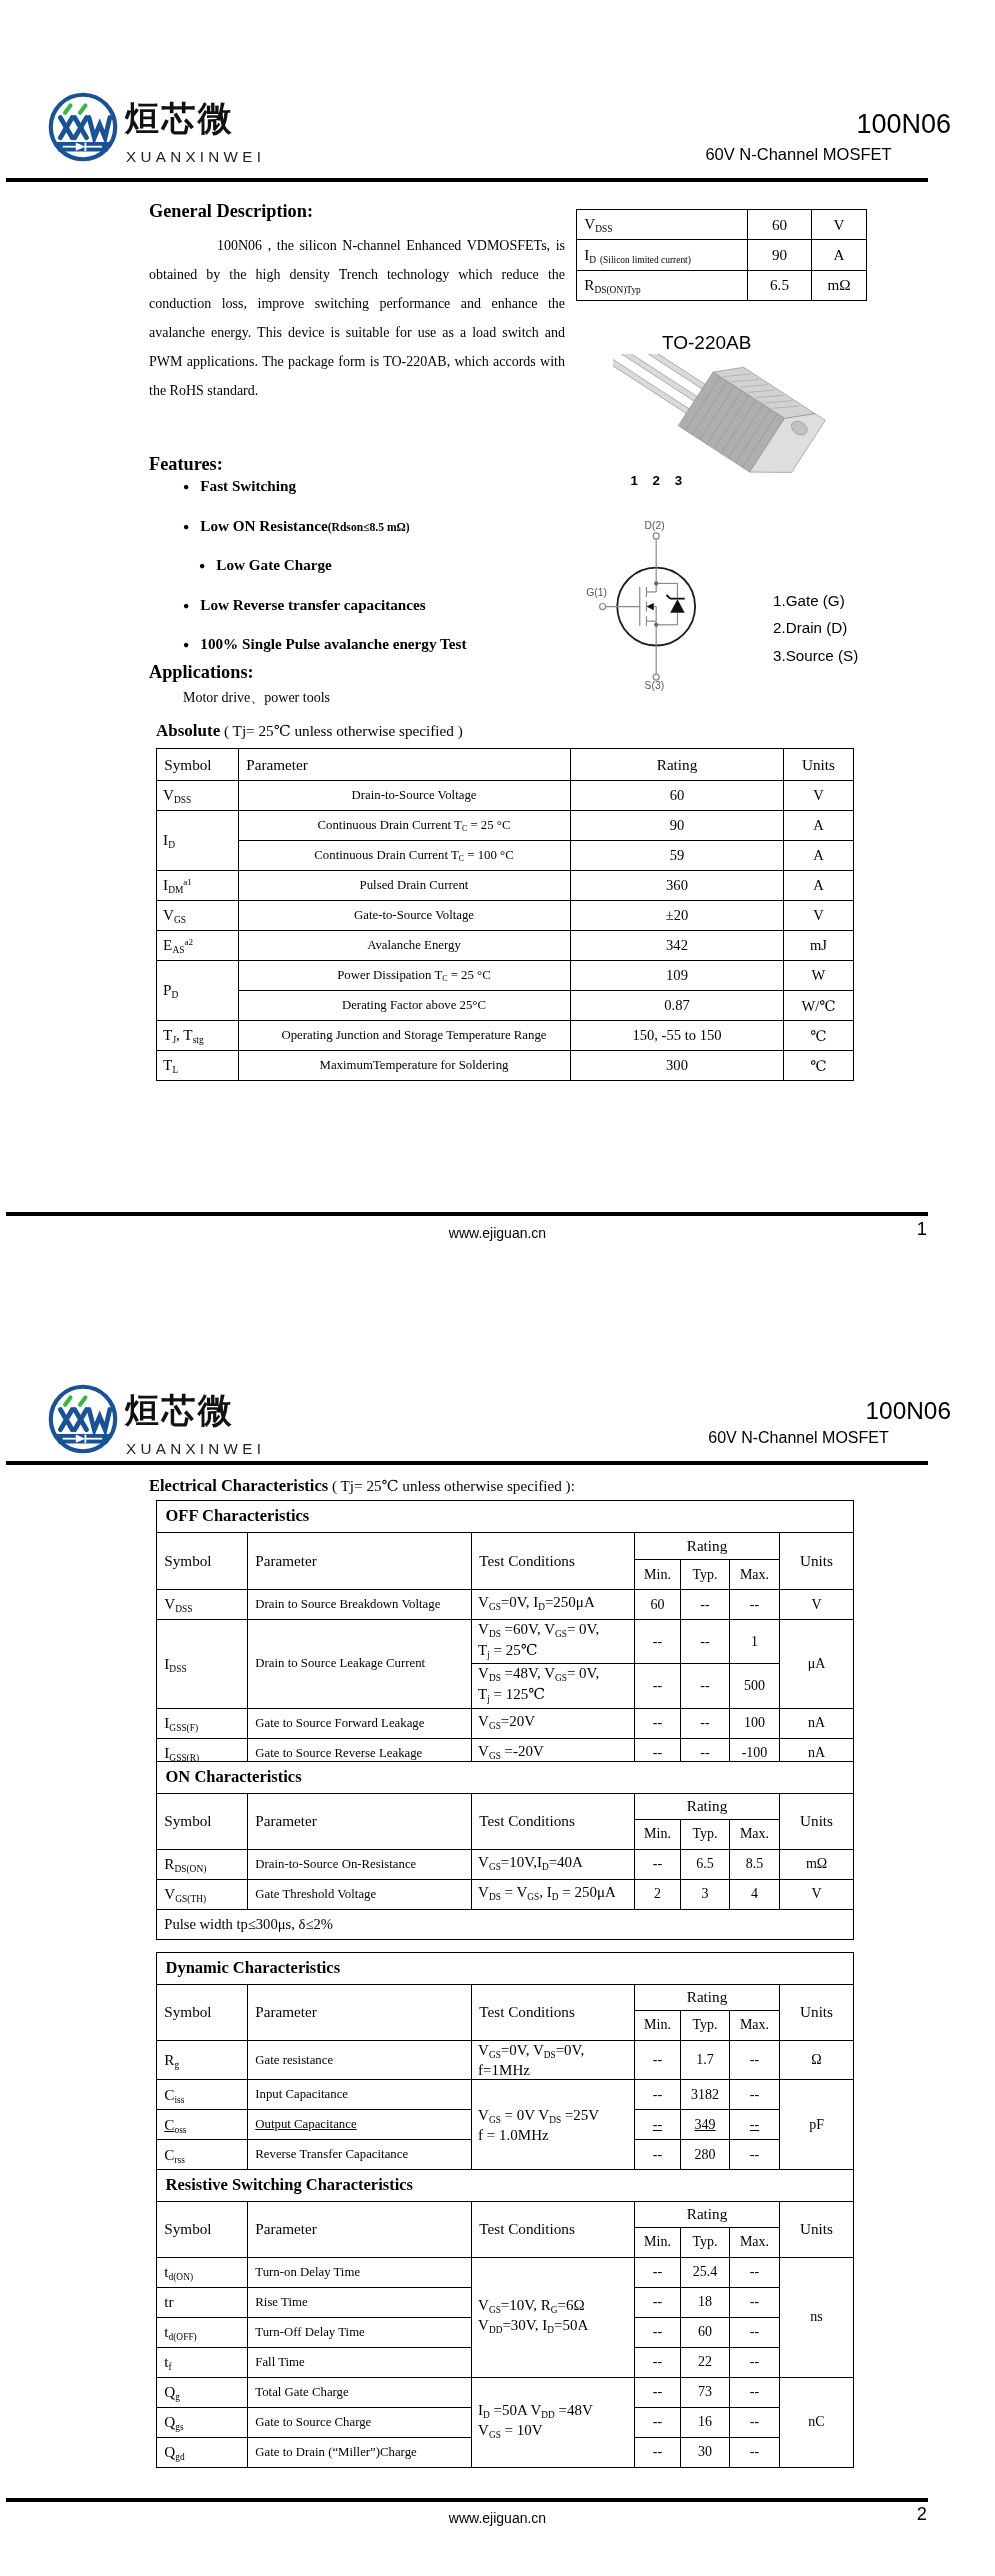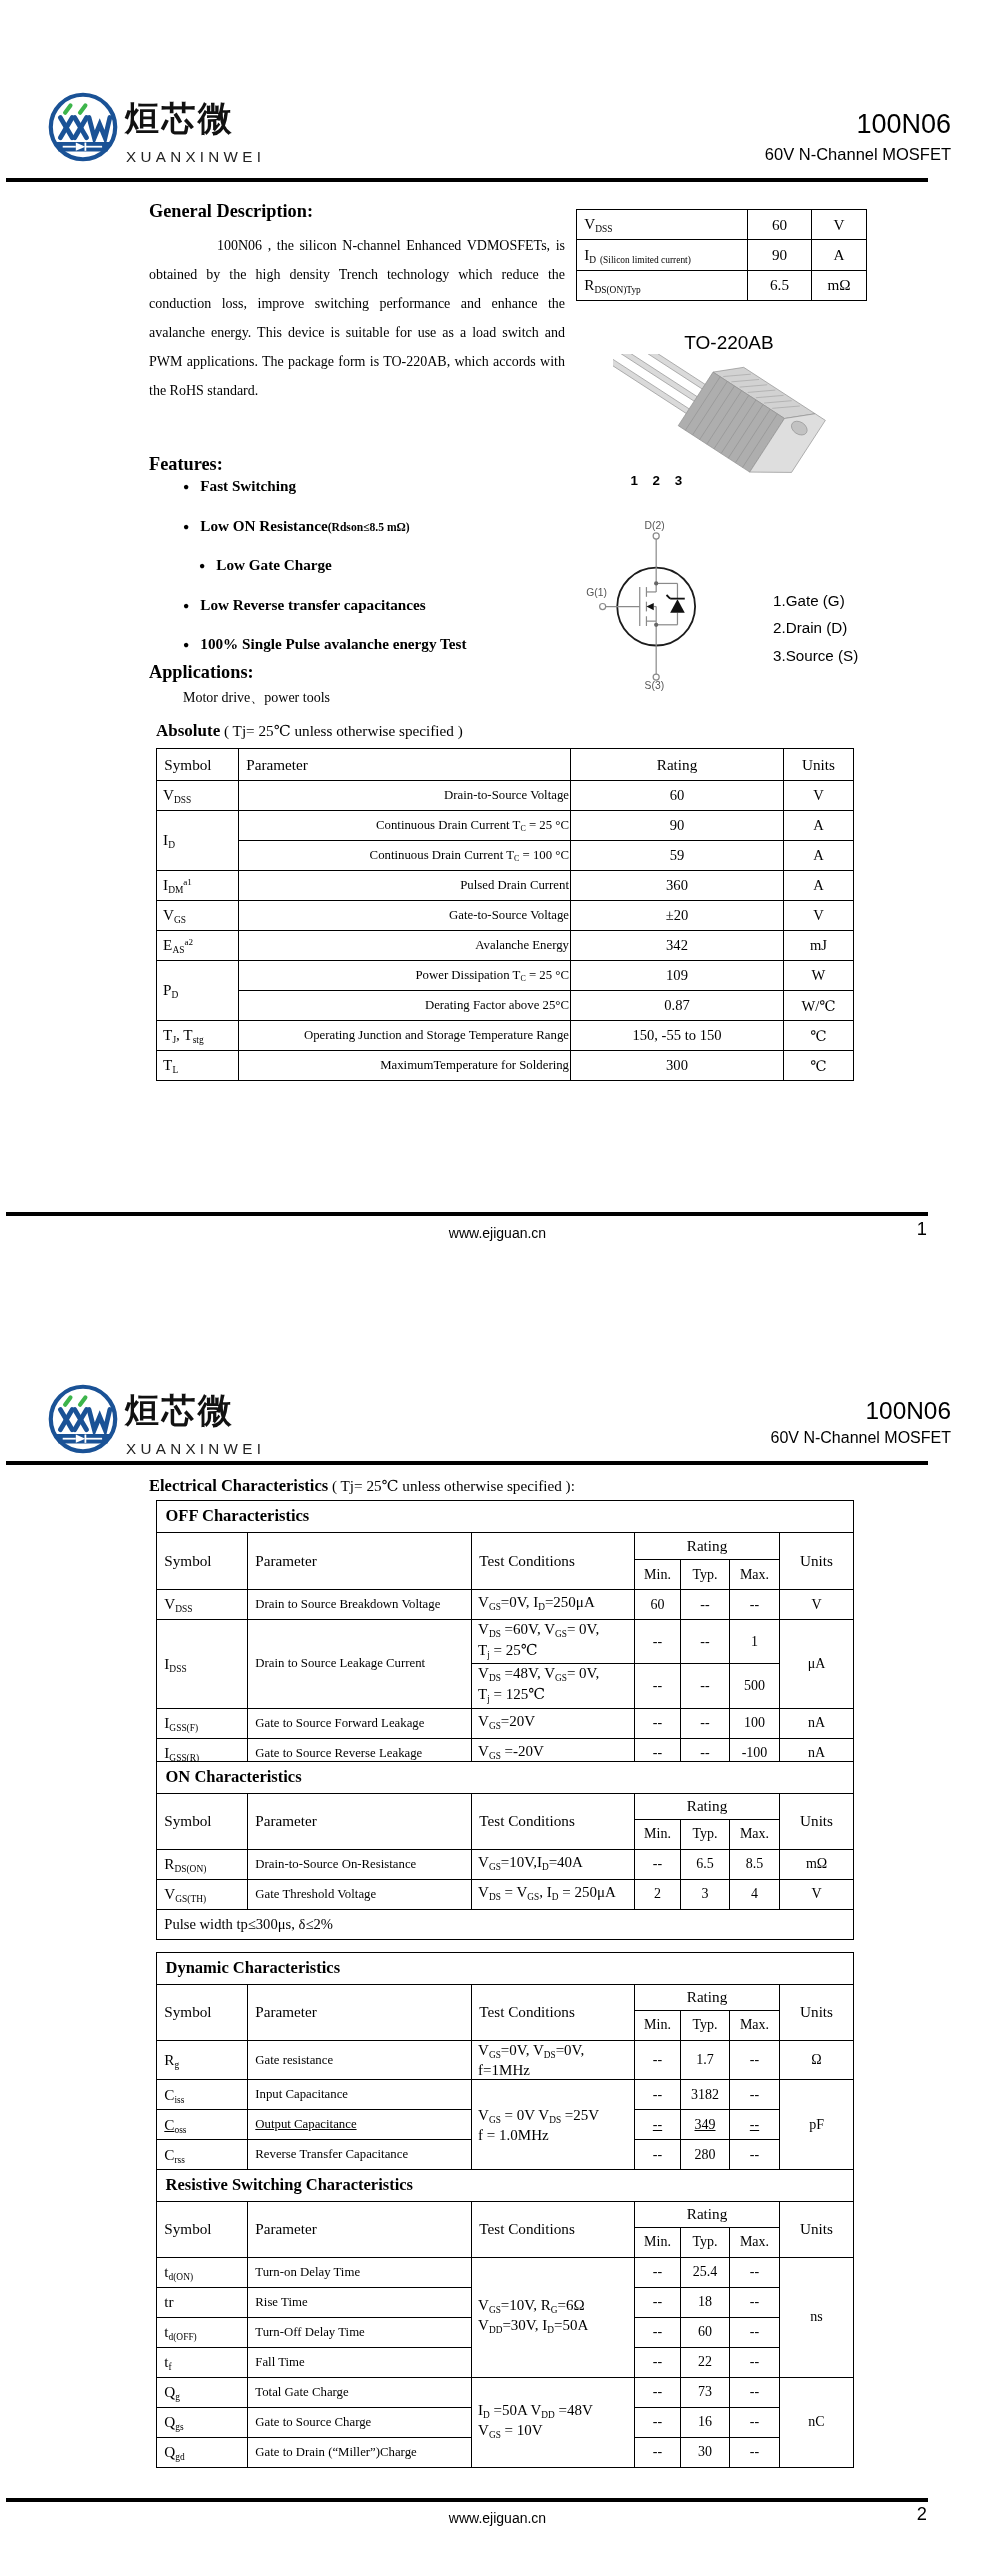--- a/index.html
+++ b/index.html
@@ -11,40 +11,40 @@
   .abs { position:absolute; }
   .sans { font-family:"Liberation Sans","DejaVu Sans",sans-serif; }
   sub { font-size:0.62em; vertical-align:-0.28em; letter-spacing:0; }
   sup { font-size:0.6em; vertical-align:0.5em; }
   .rule { position:absolute; left:6.1px; width:922px; height:4.3px; background:#000; }
 
   
   .brand-cn { font-family:"DejaVu Sans","Liberation Sans",sans-serif; font-weight:bold; font-size:34px; letter-spacing:2.4px; color:#111; }
   .brand-en { font-family:"Liberation Sans","DejaVu Sans",sans-serif; font-weight:500; font-size:15.2px; letter-spacing:4.3px; color:#222; }
   .part-no { font-size:27px; text-align:right; }
-  .part-sub { font-size:16.5px; text-align:right; }
+  .part-sub { font-size:16.5px; text-align:center; }
 
   .h1 { font-weight:bold; font-size:18.3px; }
   .body-text { font-size:14px; line-height:29px; text-align:justify; text-indent:68px; width:416px; }
 
   
   table { border-collapse:collapse; table-layout:fixed; }
   .dt { border:1.8px solid #000; background:#fff; }
   .dt td { border:1.2px solid #000; overflow:hidden; }
 
   
   .st td { height:27.4px; font-size:15.2px; text-align:center; }
   .st td.sym { text-align:left; padding-left:7.3px; }
 
   
   .at td { height:27px; font-size:14.6px; text-align:center; }
   .at tr.hrow td { border-bottom:1.8px solid #000; font-size:15.2px; height:29px; }
   .at td.lft { text-align:left; padding-left:7.3px; }
   .at td.sym { text-align:left; padding-left:6.1px; font-size:15.2px; }
-  .at td.param { text-align:right; padding-left:20px; font-size:12.8px; }
+  .at td.param { text-align:center; padding-left:20px; font-size:12.8px; }
 
   
   .ct td { height:27px; font-size:14px; text-align:center; }
   .ct td.sec { text-align:left; font-weight:bold; font-size:16.5px; padding:4.9px 8.5px; border-bottom:1.8px solid #000; height:21px; }
   .ct tr.hd2 td { border-bottom:1.8px solid #000; }
   .ct td.hcell { font-size:15.2px; }
   .ct td.hsym, .ct td.hparam, .ct td.htest { text-align:left; padding-left:7.3px; font-size:15.2px; }
   .ct td.sym { text-align:left; padding-left:7.3px; font-size:15.2px; }
   .ct td.param { text-align:left; padding-left:7.3px; font-size:12.8px; }
   .ct td.test { text-align:left; padding-left:6.1px; font-size:15px; line-height:16px; }
@@ -115,21 +115,21 @@
       <td>A</td>
     </tr>
     <tr>
       <td class="sym">R<sub>DS(ON)Typ</sub></td>
       <td>6.5</td>
       <td>mΩ</td>
     </tr>
   </tbody>
     </table>
 
-  <div class="abs sans" style="left:662px; top:332px; width:134px; text-align:center; font-size:19px;">TO-220AB</div>
+  <div class="abs sans" style="left:662px; top:332px; width:134px; font-size:19px;">TO-220AB</div>
   <div class="abs" style="left:613px; top:354px;">
     <svg width="220" height="143" viewBox="0 0 360 235">
       <g transform="rotate(33 180 100)" stroke="#8f8f8f" stroke-width="1">
         <rect x="-45" y="74" width="180" height="9" fill="#dadada"></rect>
         <rect x="-45" y="98" width="180" height="9" fill="#dadada"></rect>
         <rect x="-45" y="122" width="180" height="9" fill="#dadada"></rect>
         <polygon points="128,50 166,16 306,16 268,50" fill="#d2d2d2"></polygon>
         <g stroke="#a5a5a5">
           <line x1="146" y1="47" x2="182" y2="19"></line>
             <line x1="162" y1="47" x2="198" y2="19"></line>

